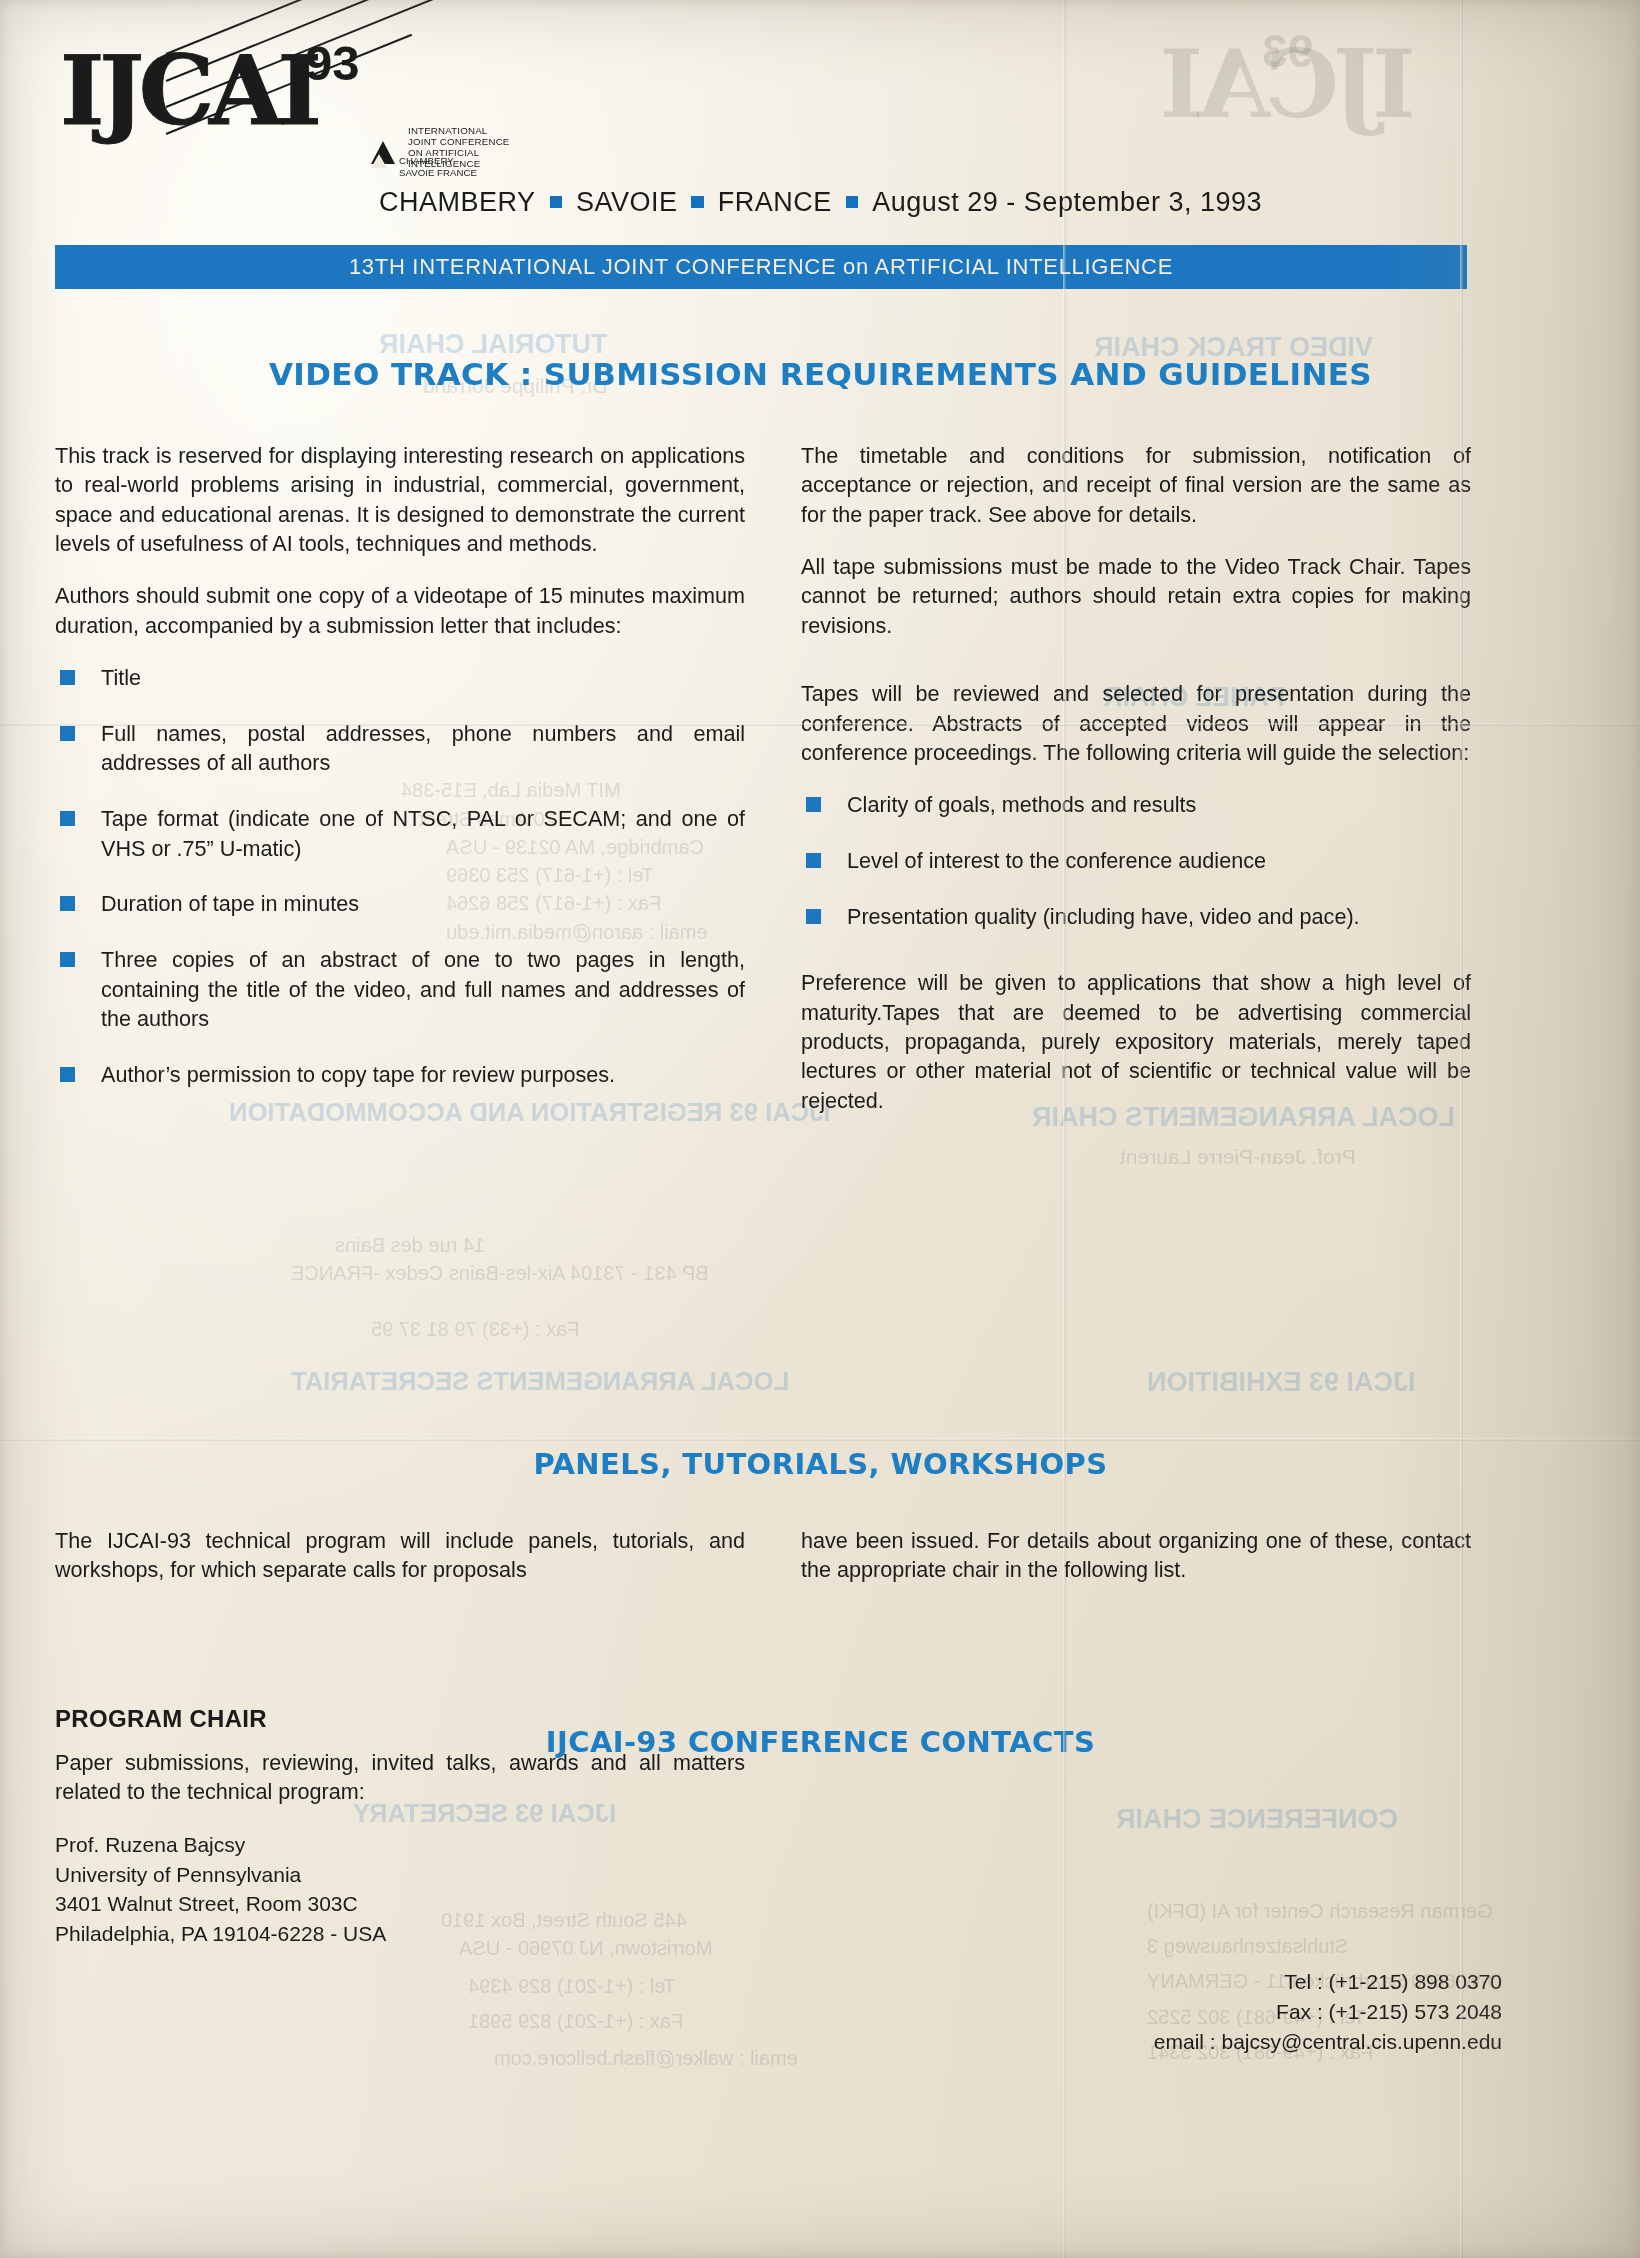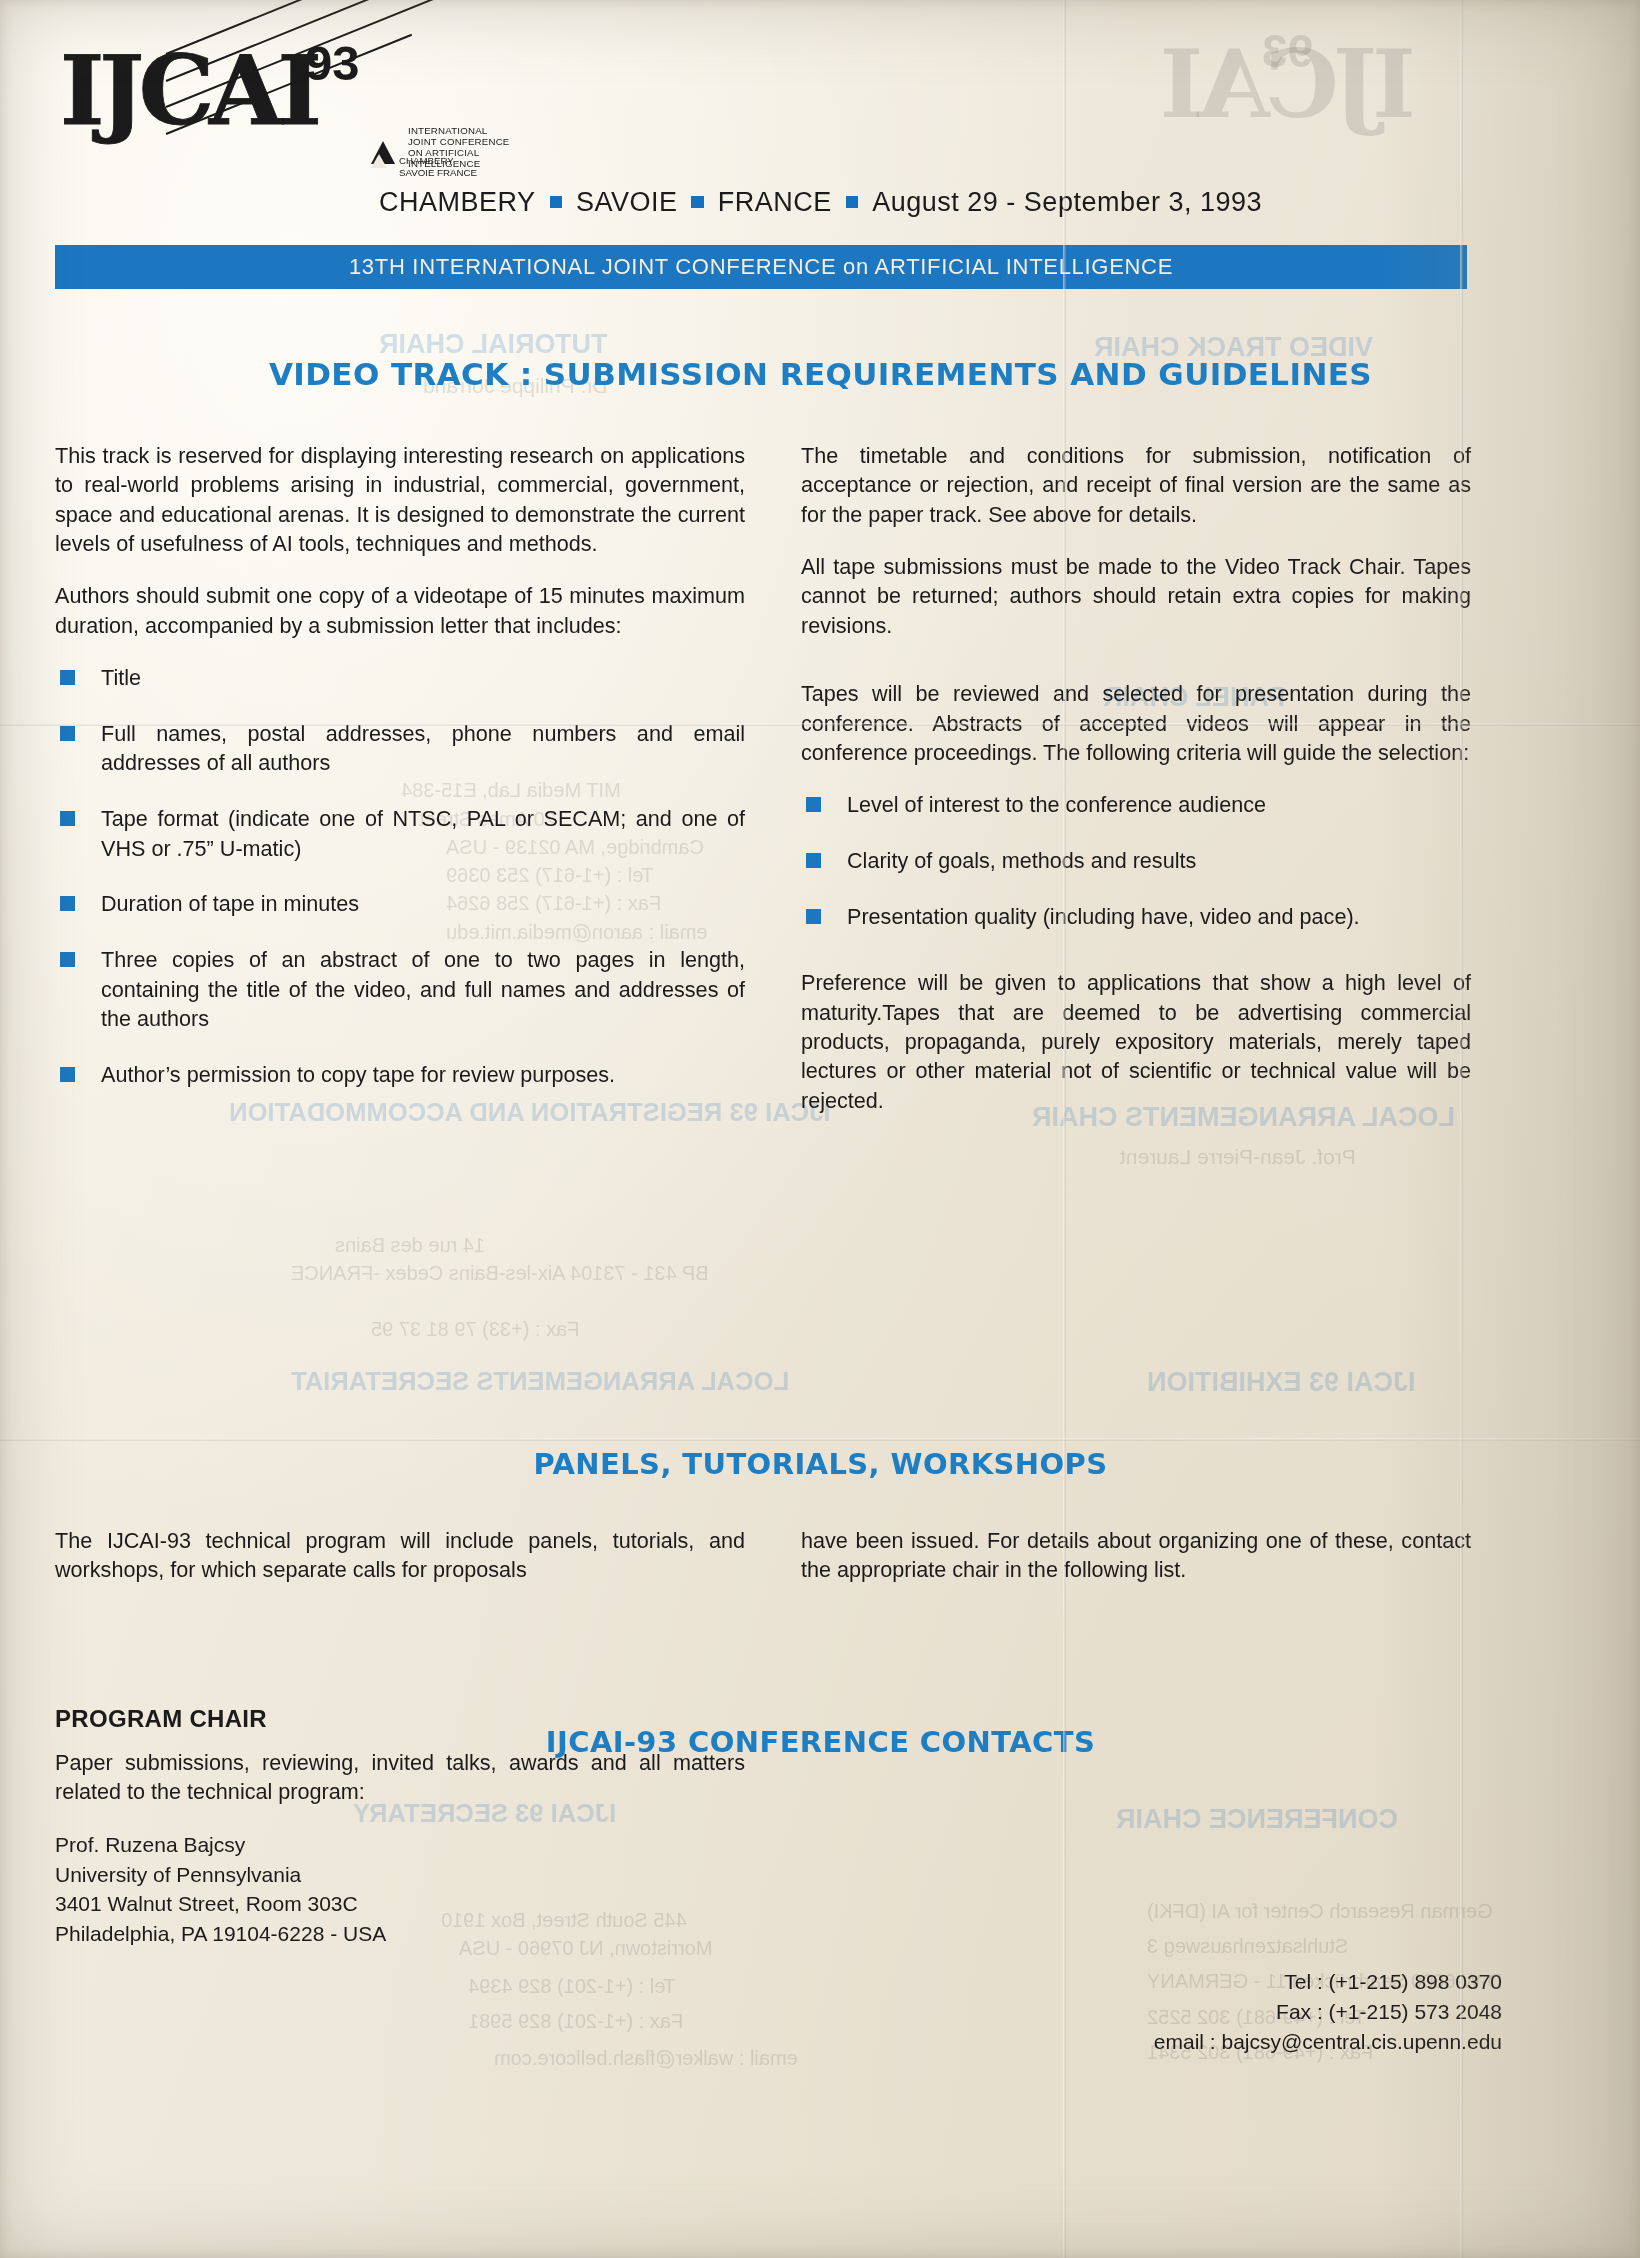--- a/index.html
+++ b/index.html
@@ -297,22 +297,22 @@
       <li>Three copies of an abstract of one to two pages in length, containing the title of the video, and full names and addresses of the authors</li>
       <li>Author’s permission to copy tape for review purposes.</li>
     </ul>
   </div>
 
   <div class="col" style="left:801px; top:441px; width:670px;">
     <p>The timetable and conditions for submission, notification of acceptance or rejection, and receipt of final version are the same as for the paper track. See above for details.</p>
     <p>All tape submissions must be made to the Video Track Chair. Tapes cannot be returned; authors should retain extra copies for making revisions.</p>
     <p style="margin-top:39px;">Tapes will be reviewed and selected for presentation during the conference. Abstracts of accepted videos will appear in the conference proceedings. The following criteria will guide the selection:</p>
     <ul class="bullets">
+      <li>Clarity of goals, methods and results</li>
       <li>Level of interest to the conference audience</li>
-      <li>Clarity of goals, methods and results</li>
       <li>Presentation quality (including have, video and pace).</li>
     </ul>
     <p style="margin-top:37px;">Preference will be given to applications that show a high level of maturity.Tapes that are deemed to be advertising commercial products, propaganda, purely expository materials, merely taped lectures or other material not of scientific or technical value will be rejected.</p>
   </div>
 
   <div class="sec-title small" style="top:1447px;">PANELS, TUTORIALS, WORKSHOPS</div>
 
   <div class="col" style="left:55px; top:1526px; width:690px;">
     <p>The IJCAI-93 technical program will include panels, tutorials, and workshops, for which separate calls for proposals</p>
   </div>

